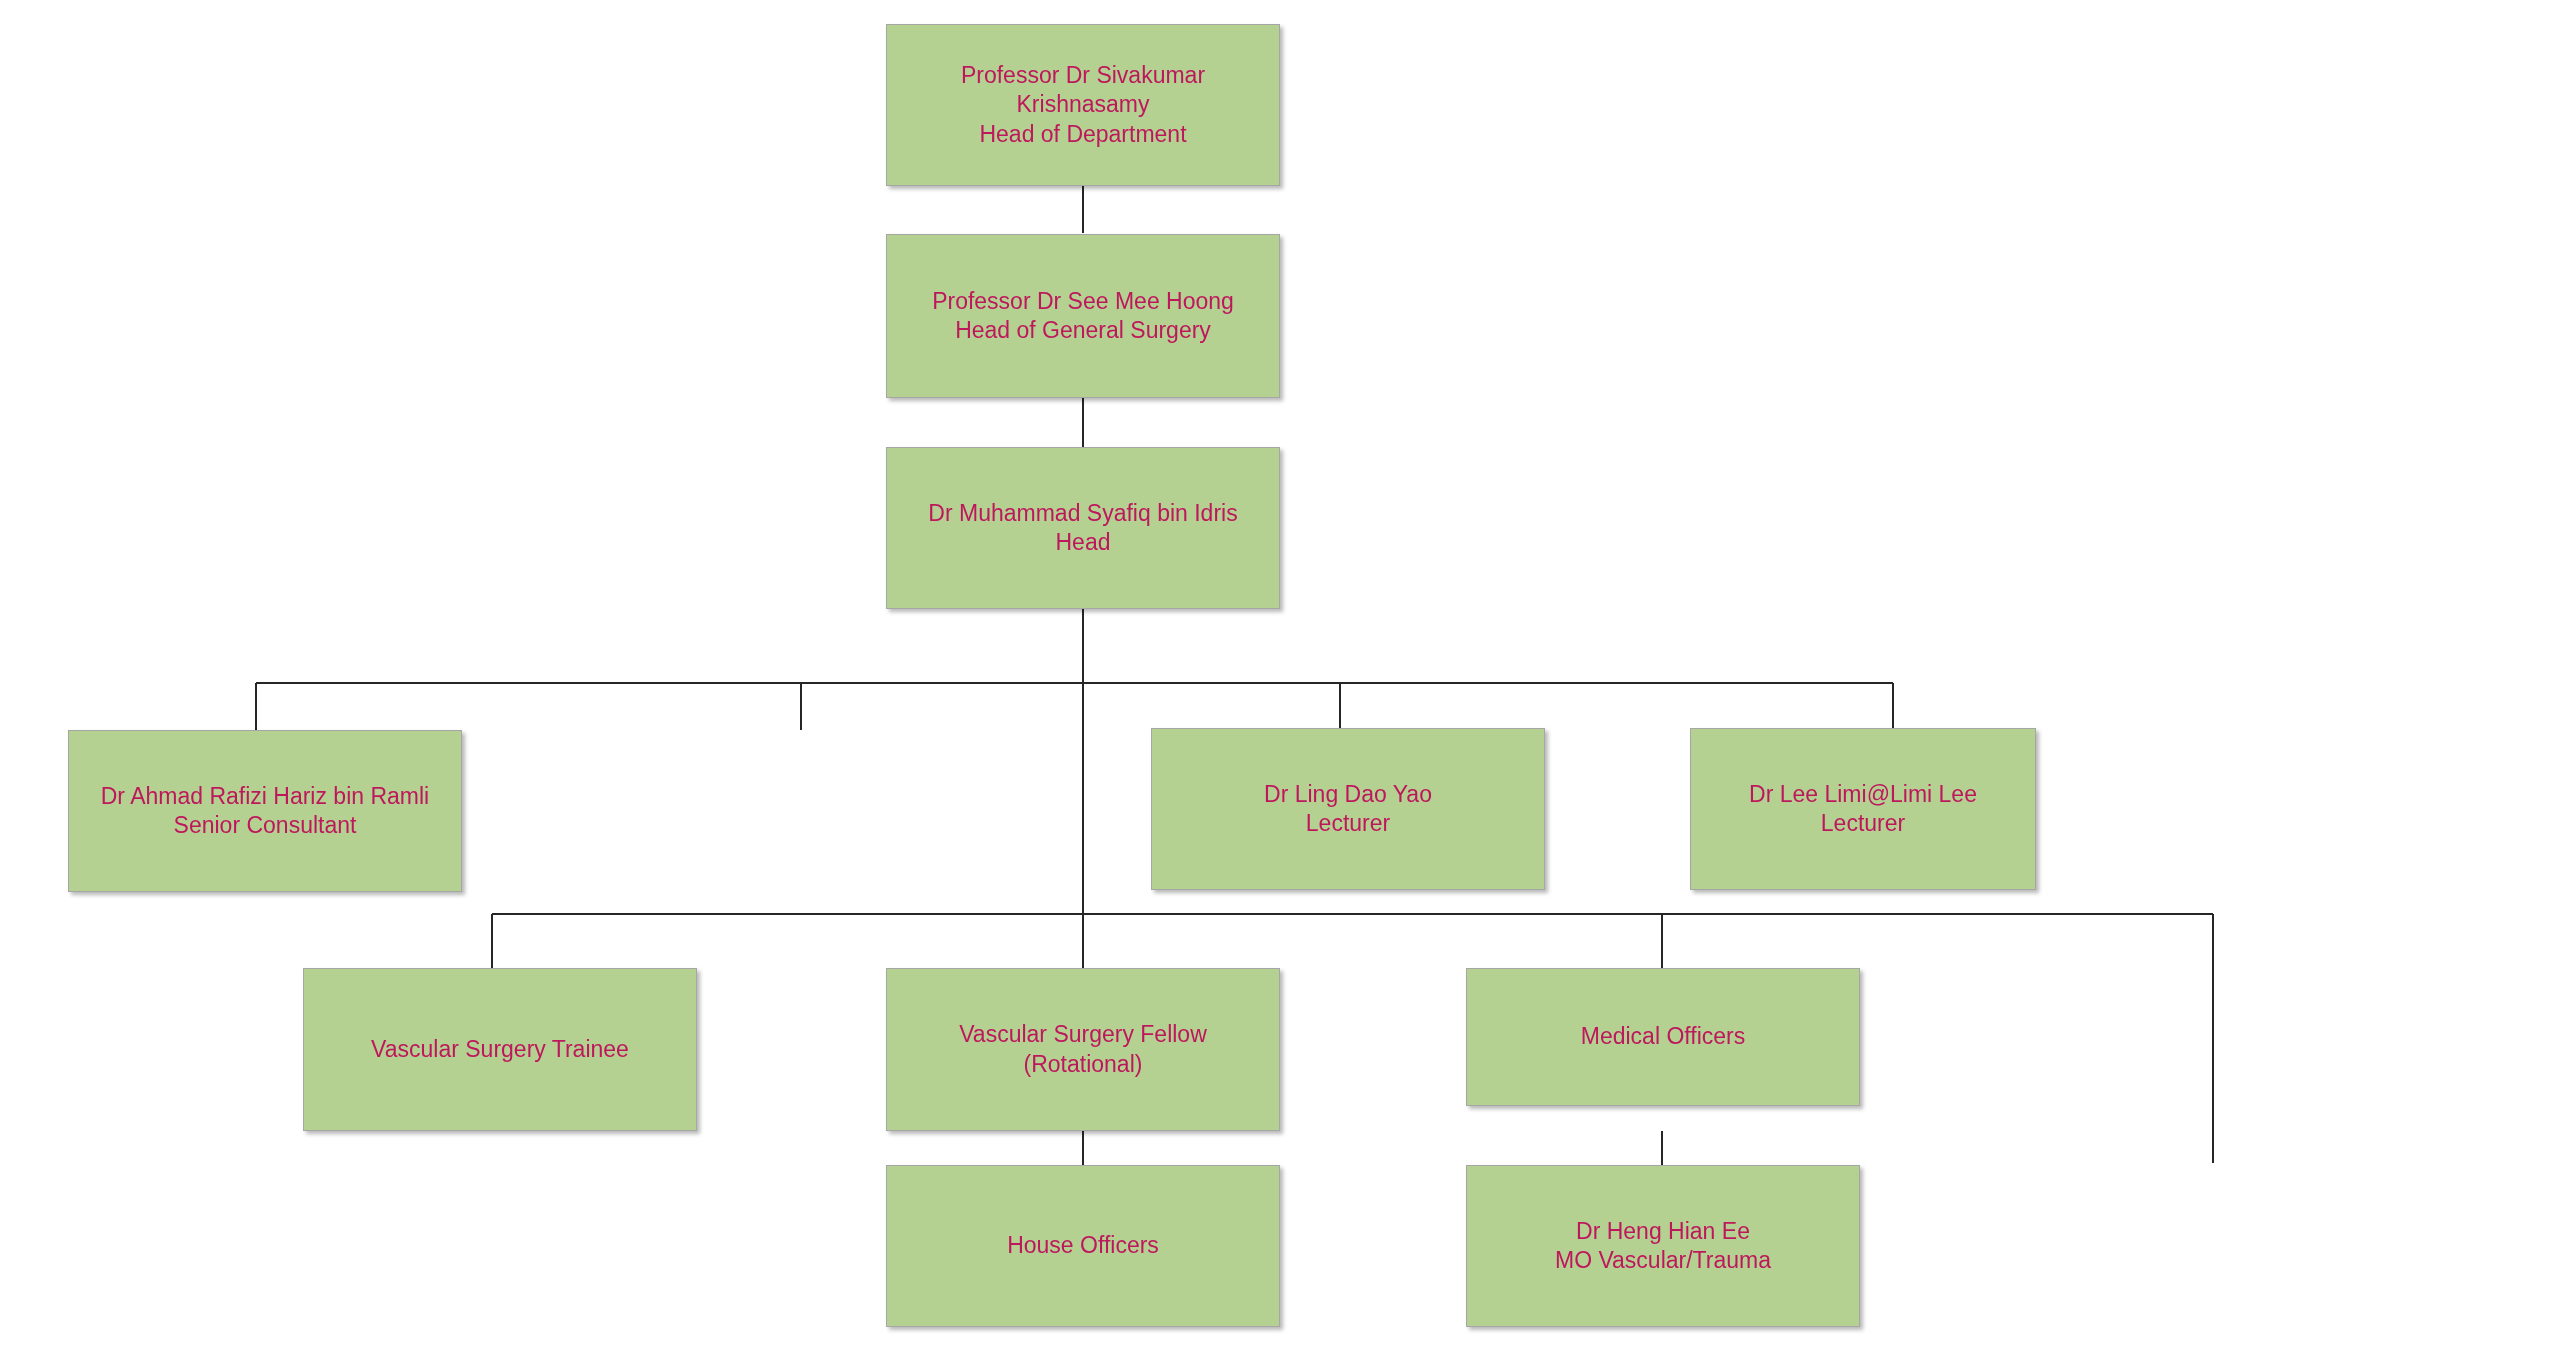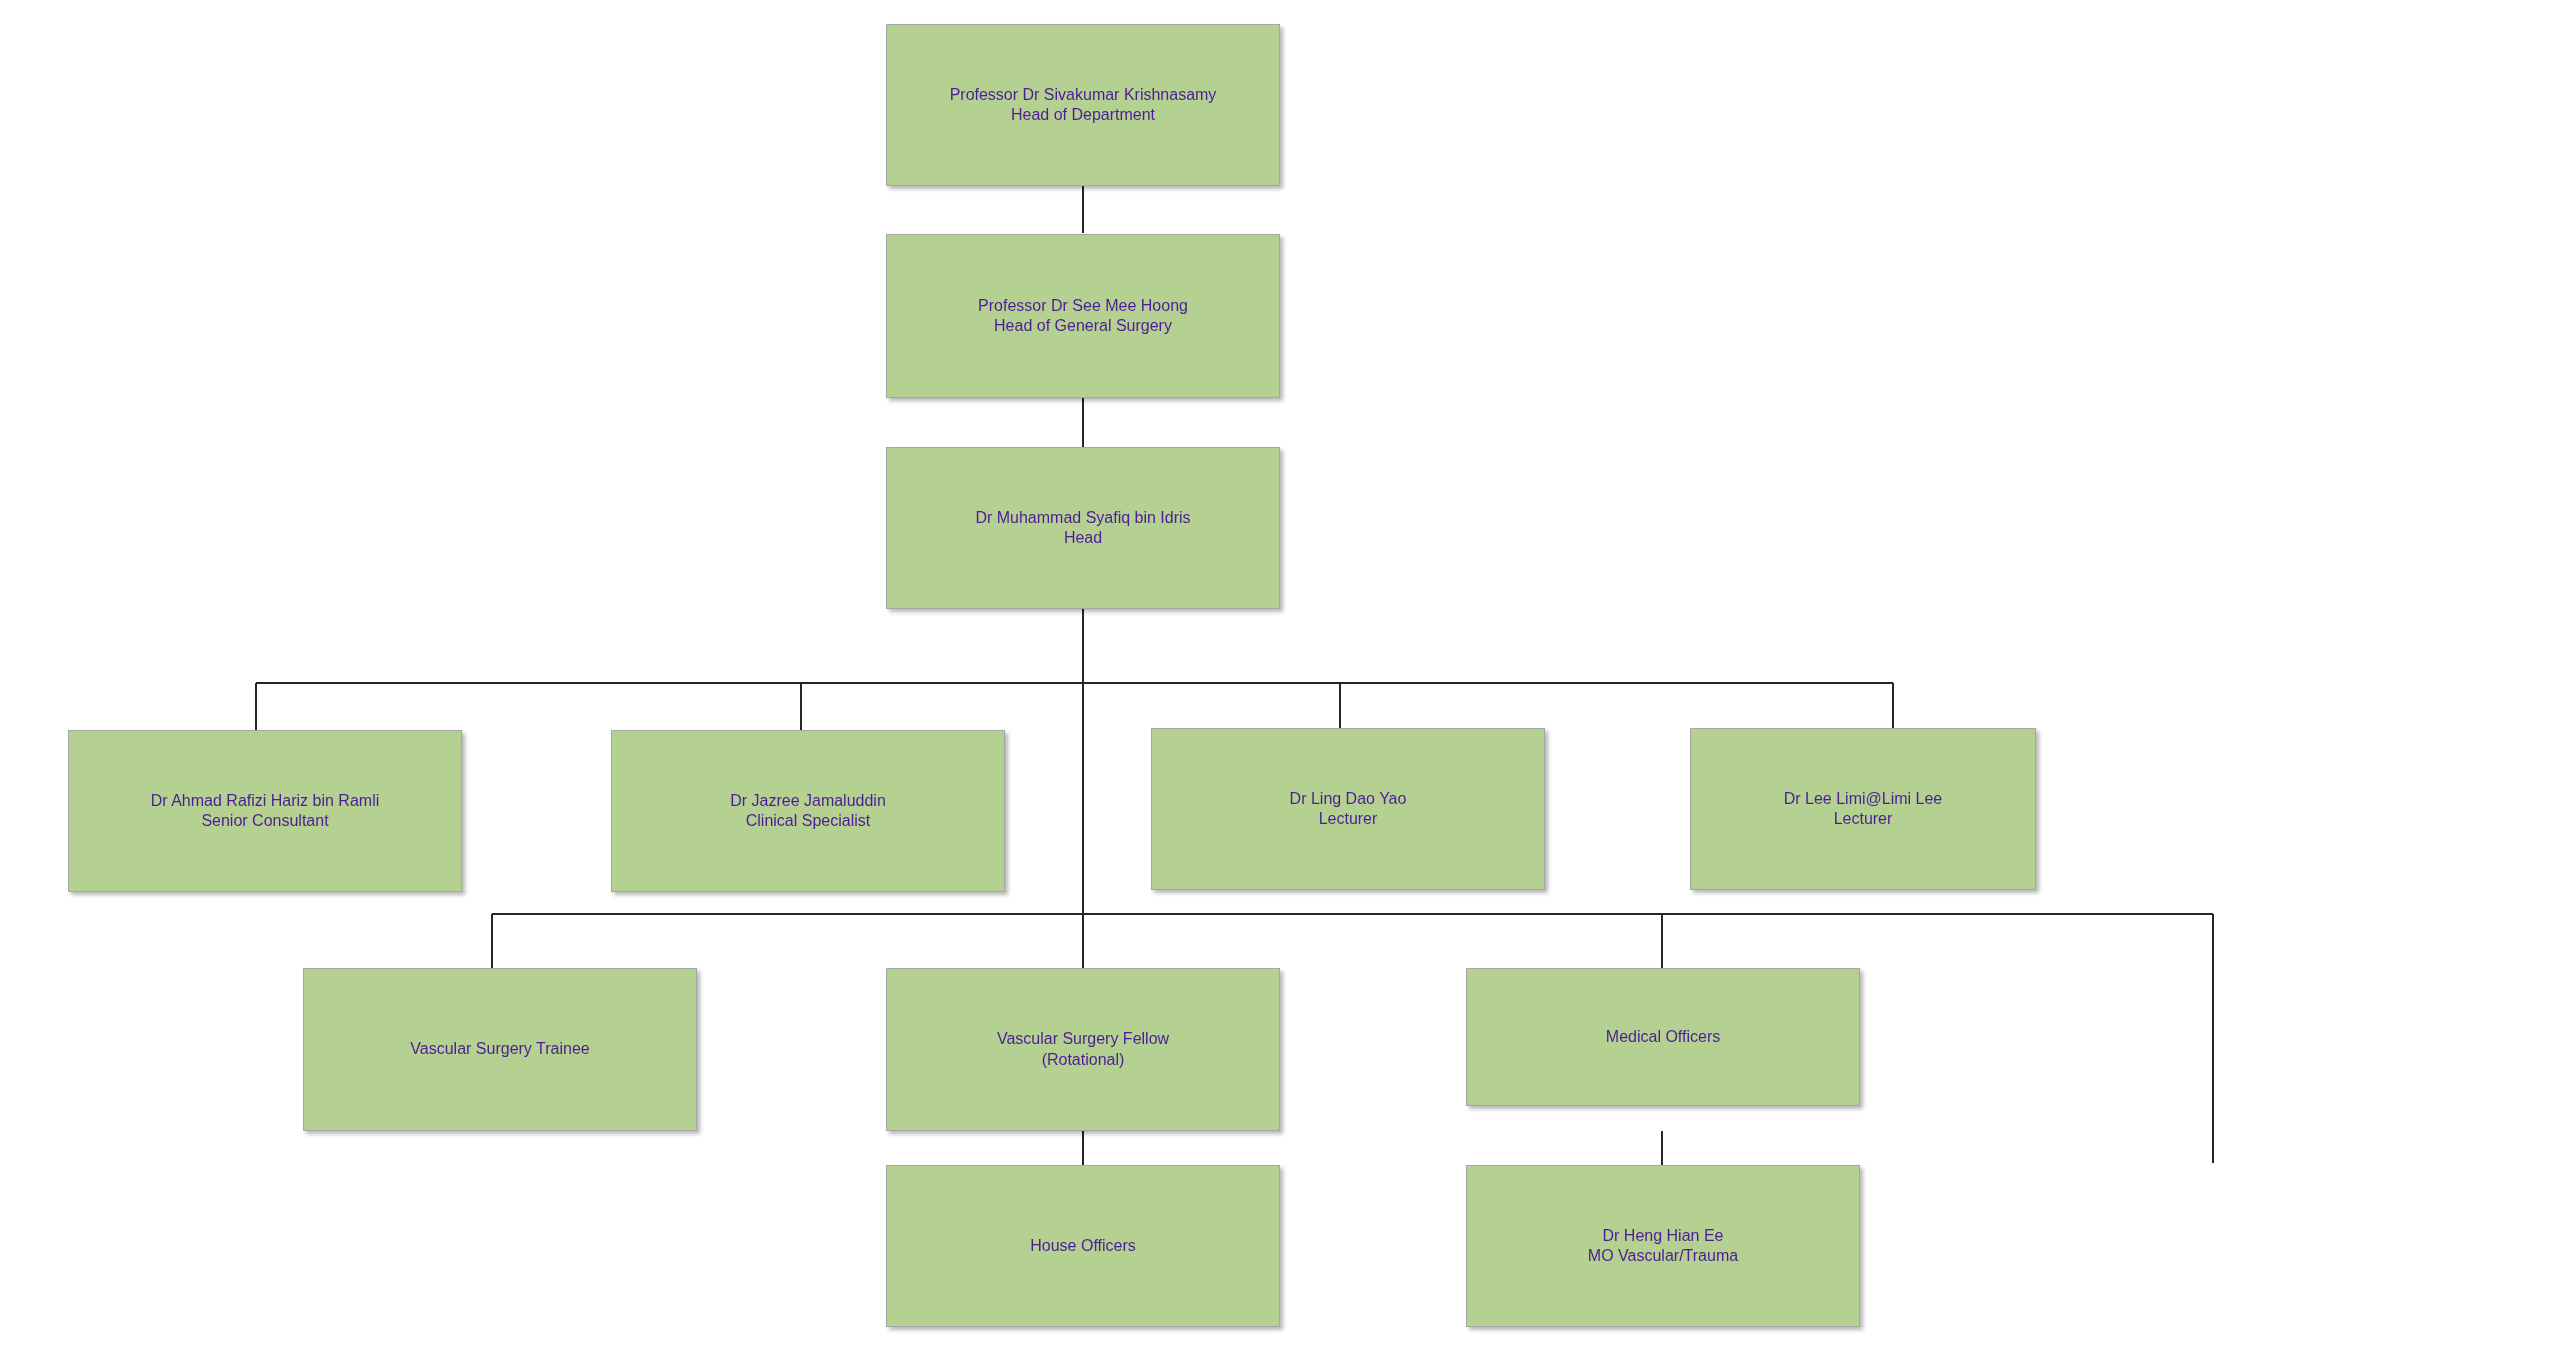--- a/index.html
+++ b/index.html
@@ -29,22 +29,22 @@
   .node {
     position: absolute;
     box-sizing: border-box;
     background: #b5d192;
     border: 1px solid #a6a6a6;
     box-shadow: 3px 3px 4px rgba(0,0,0,0.28);
     display: flex;
     align-items: center;
     justify-content: center;
     text-align: center;
-    color: #4c1d95;
-    font-size: 16px;
+    color: #be185d;
+    font-size: 23px;
     line-height: 1.28;
     font-family: "Liberation Sans", sans-serif;
     padding: 12px 10px;
     user-select: none;
   }
   .node .node-text {
     white-space: pre-line;
     display: block;
   }
 </style>
@@ -95,24 +95,20 @@
   <div class="node" style="left:886px; top:234px; width:394px; height:164px;">
     <span class="node-text">Professor Dr See Mee Hoong
 Head of General Surgery</span>
   </div>
 
   <div class="node" style="left:68px; top:730px; width:394px; height:162px;">
     <span class="node-text">Dr Ahmad Rafizi Hariz bin Ramli
 Senior Consultant</span>
   </div>
 
-  <div class="node" style="left:611px; top:730px; width:394px; height:162px;">
-    <span class="node-text">Dr Jazree Jamaluddin
-Clinical Specialist</span>
-  </div>
 
   <div class="node" style="left:1151px; top:728px; width:394px; height:162px;">
     <span class="node-text">Dr Ling Dao Yao
 Lecturer</span>
   </div>
 
   <div class="node" style="left:1690px; top:728px; width:346px; height:162px;">
     <span class="node-text">Dr Lee Limi@Limi Lee
 Lecturer</span>
   </div>

